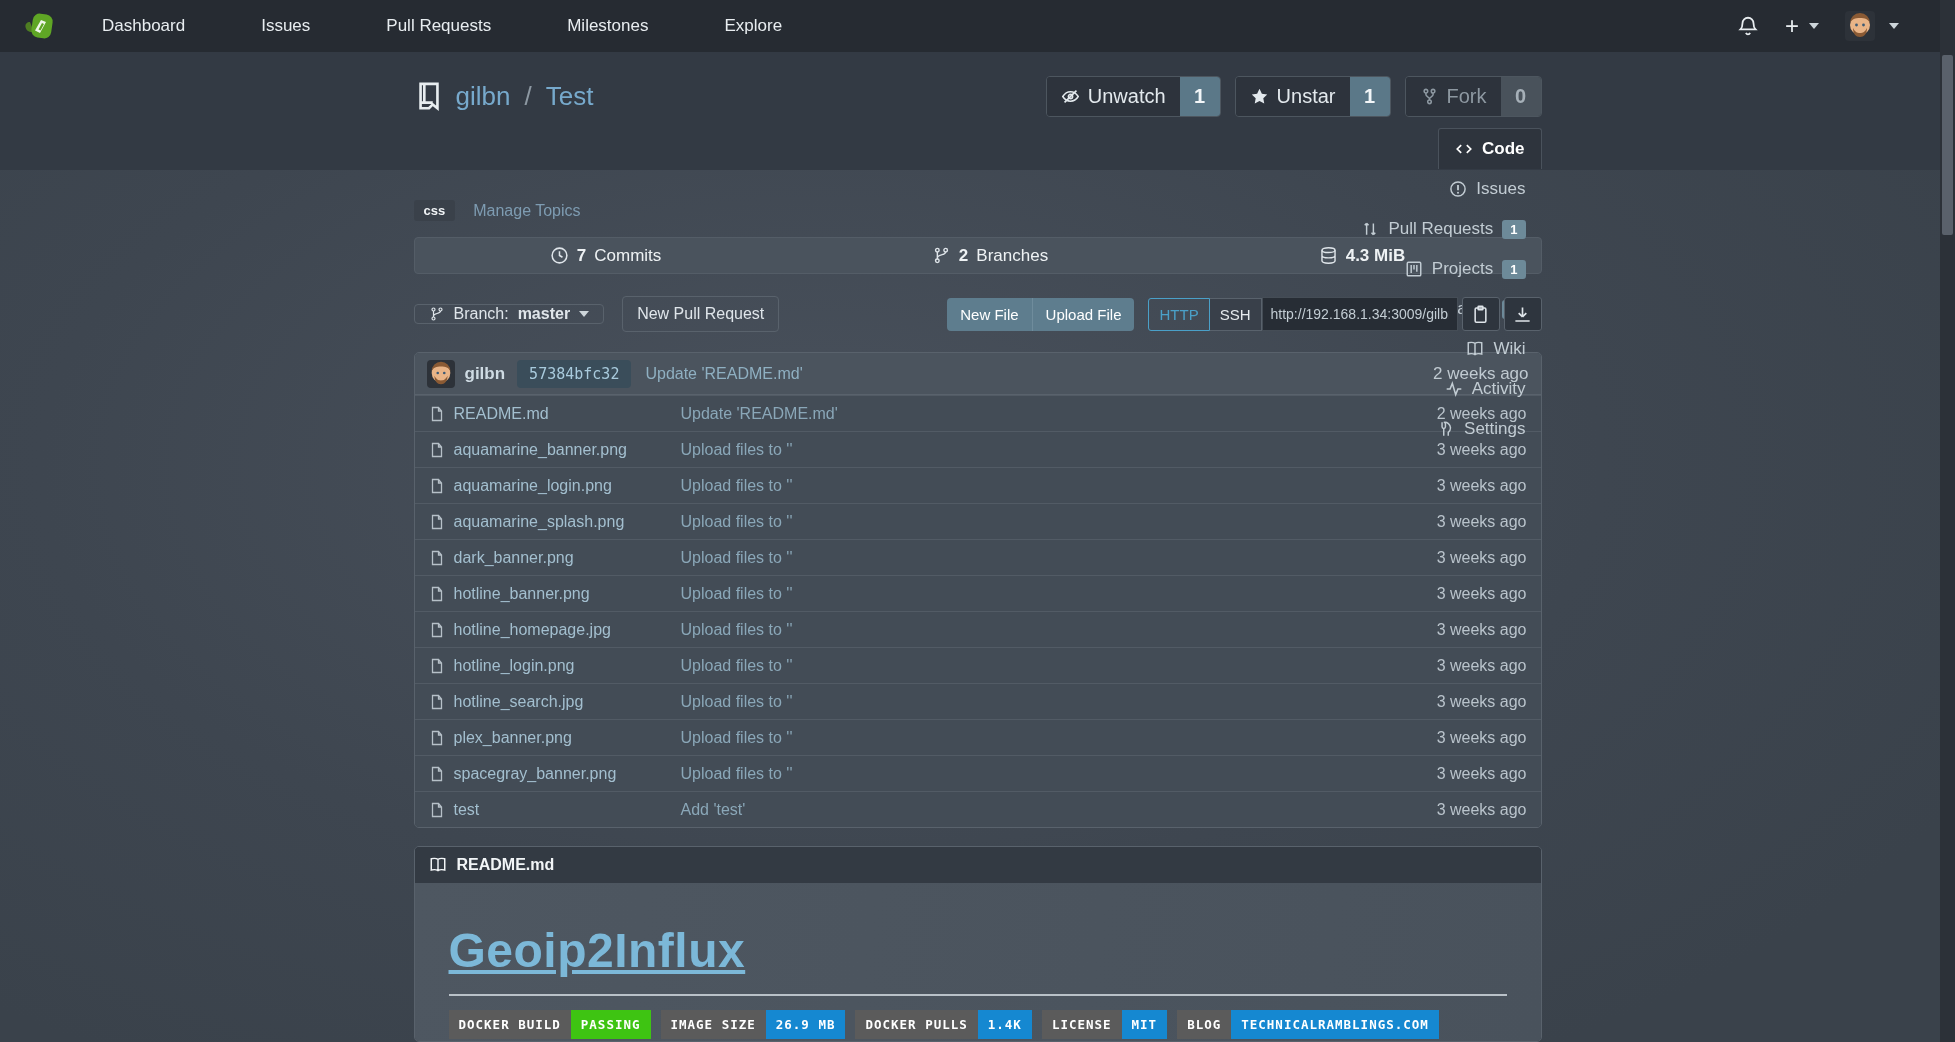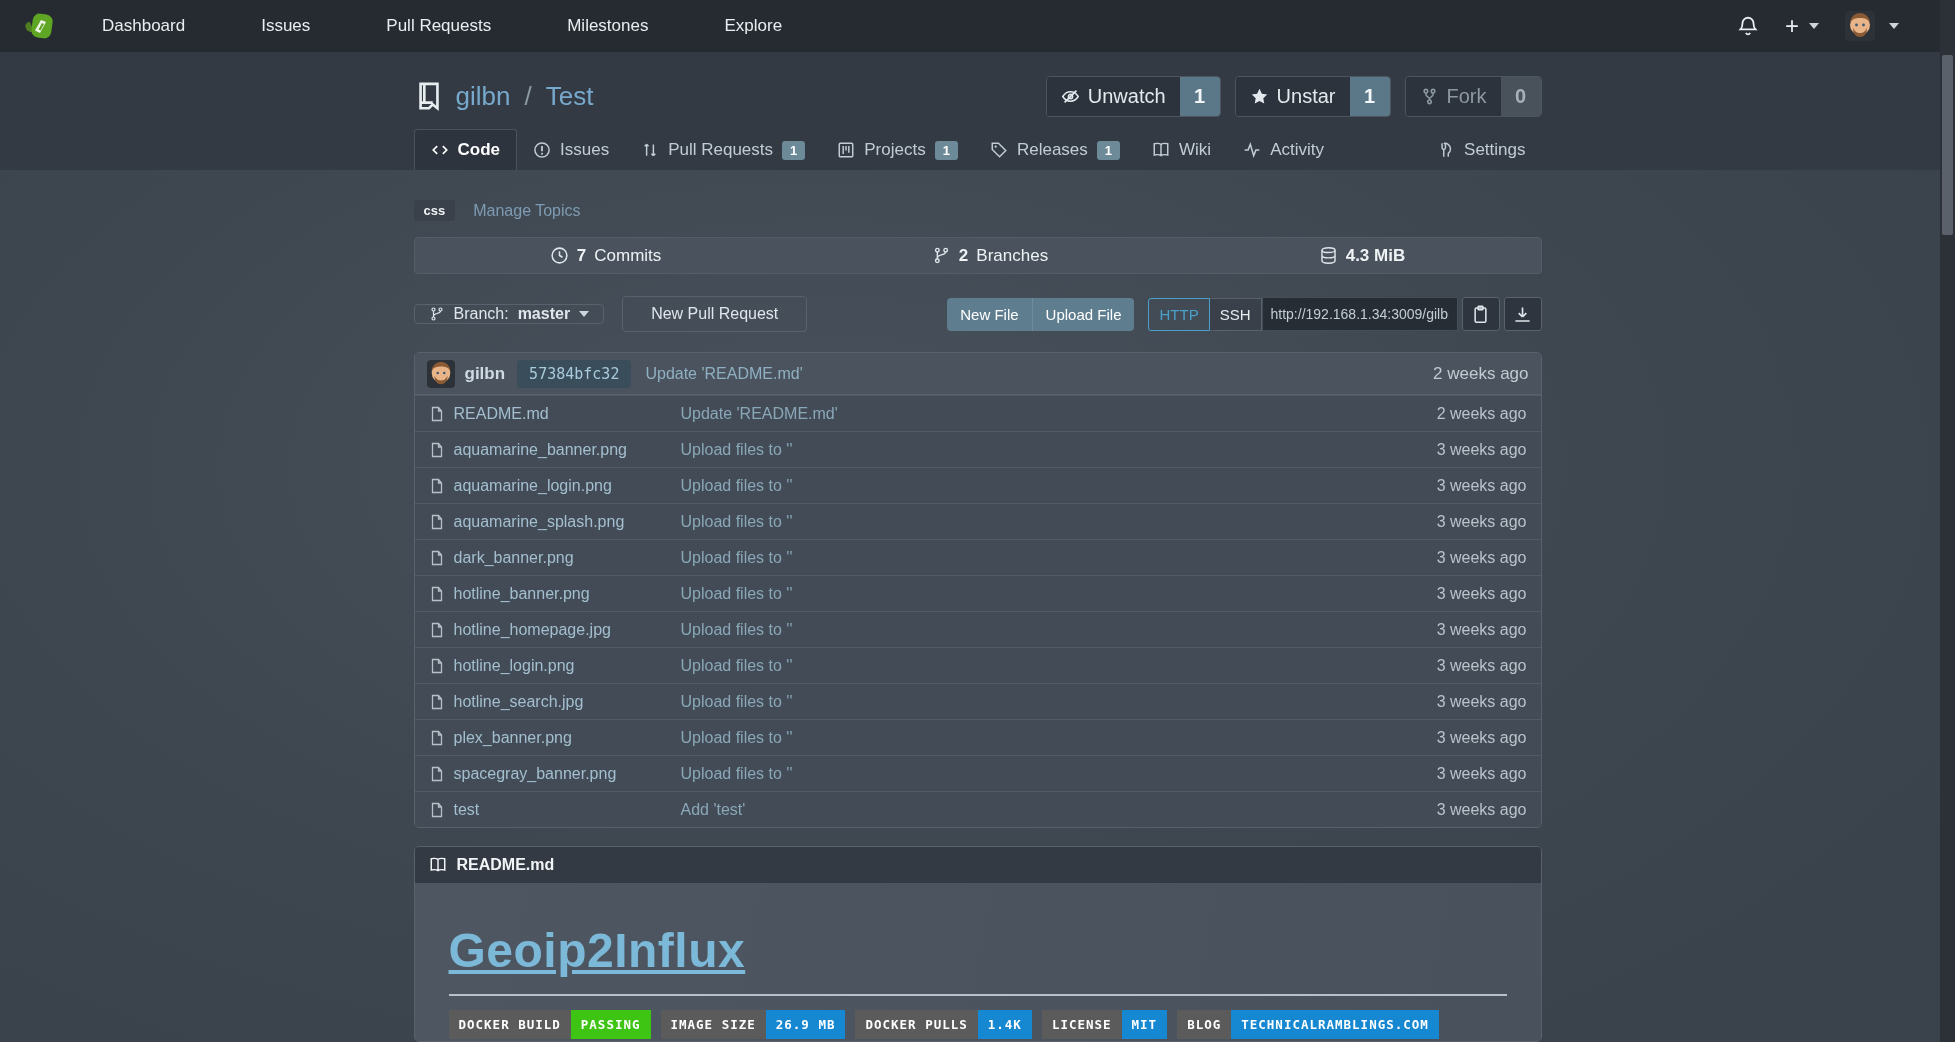--- a/index.html
+++ b/index.html
@@ -32,21 +32,21 @@
   .repo-title .ric { width:30px; height:30px; color:#e8edf0; }
   .repo-title a { color:#77a9cc; text-decoration:none; cursor:pointer; }
   .repo-title .sep { color:#8d98a2; margin:0 2px; }
   .repo-actions { margin-left:auto; display:flex; gap:14px; }
   .action-btn { display:flex; border:1px solid #4d565f; border-radius:4px; overflow:hidden; cursor:pointer; font-size:20px; }
   .action-main { display:flex; align-items:center; gap:8px; padding:8px 14px; background:#2d333c; color:#e3e9ed; }
   .action-count { padding:8px 14px; background:#5b7888; color:#f2f6f8; font-weight:bold; min-width:40px; text-align:center; }
   .action-btn.muted .action-main { color:#8d98a1; }
   .action-btn.muted .action-count { background:#49525b; color:#a6b0b8; }
 
-  .tabs-row { display:flex; align-items:flex-end; margin-top:6px; height:42px; }
+  .tabs-row { display:flex; align-items:flex-end; margin-top:6px; height:42px;flex-direction:column; }
   .tab { display:flex; align-items:center; gap:9px; padding:10px 16px; font-size:17px; color:#c2ccd3; cursor:pointer; }
   .tab .ic { width:18px; height:18px; }
   .tab.active { background:#2e343d; border:1px solid #4a525c; border-bottom:none; border-radius:3px 3px 0 0; color:#ffffff; font-weight:bold; }
   .tab-badge { background:#6d8a99; color:#fff; font-size:13px; font-weight:bold; border-radius:3px; padding:2px 8px; }
   .tab-settings { margin-left:auto; }
 
   
   .main {
     background:radial-gradient(1300px 700px at 42% 30%, #49515c 0%, #3e4650 60%, #3a424b 100%);
     min-height:990px; padding-top:20px;
@@ -59,21 +59,21 @@
   .stats-bar { margin-top:16px; height:37px; background:#4a535d; border:1px solid #545d67; border-radius:4px;
     display:flex; align-items:center; justify-content:space-around; }
   .stat { display:flex; align-items:center; gap:8px; font-size:17px; color:#eef2f4; cursor:pointer; }
   .stat b { font-weight:bold; }
   .stat .ic { color:#dfe5ea; }
 
   .branch-row { margin-top:22px; display:flex; align-items:center; }
   .btn-outline { display:flex; align-items:center; gap:9px; border:1px solid #59626c; border-radius:4px;
     padding:0 14px; font-size:16px; color:#dfe5ea; cursor:pointer; background:transparent; }
   .branch-btn b { font-weight:bold; }
-  .new-pr { margin-left:18px; padding:8px 28px; }
+  .new-pr { margin-left:18px; padding:8px 14px; }
   .right-tools { margin-left:auto; display:flex; align-items:center; }
   .seg-blue { display:flex; border-radius:4px; overflow:hidden; }
   .seg-blue .sbtn { background:#5e7d8e; color:#fff; font-size:15px; padding:8px 13px; cursor:pointer; }
   .seg-blue .sbtn + .sbtn { border-left:1px solid #6f8c9c; }
   .proto { display:flex; margin-left:14px; }
   .proto-http { border:1px solid #4aa0c8; color:#4aa0c8; font-size:15px; padding:7px 10px; border-radius:3px 0 0 3px; cursor:pointer; }
   .proto-ssh { border:1px solid #59626c; border-left:none; color:#e6ebee; font-size:15px; padding:7px 10px; cursor:pointer; background:#39404a; }
   .clone-url { width:196px; height:34px; background:#272d35; border:1px solid #454d56; color:#c3cdd4;
     font-size:14px; padding:0 8px; outline:none; }
   .tool-btn { width:38px; height:34px; border:1px solid #59626c; background:#2e353e; color:#dfe5ea;

